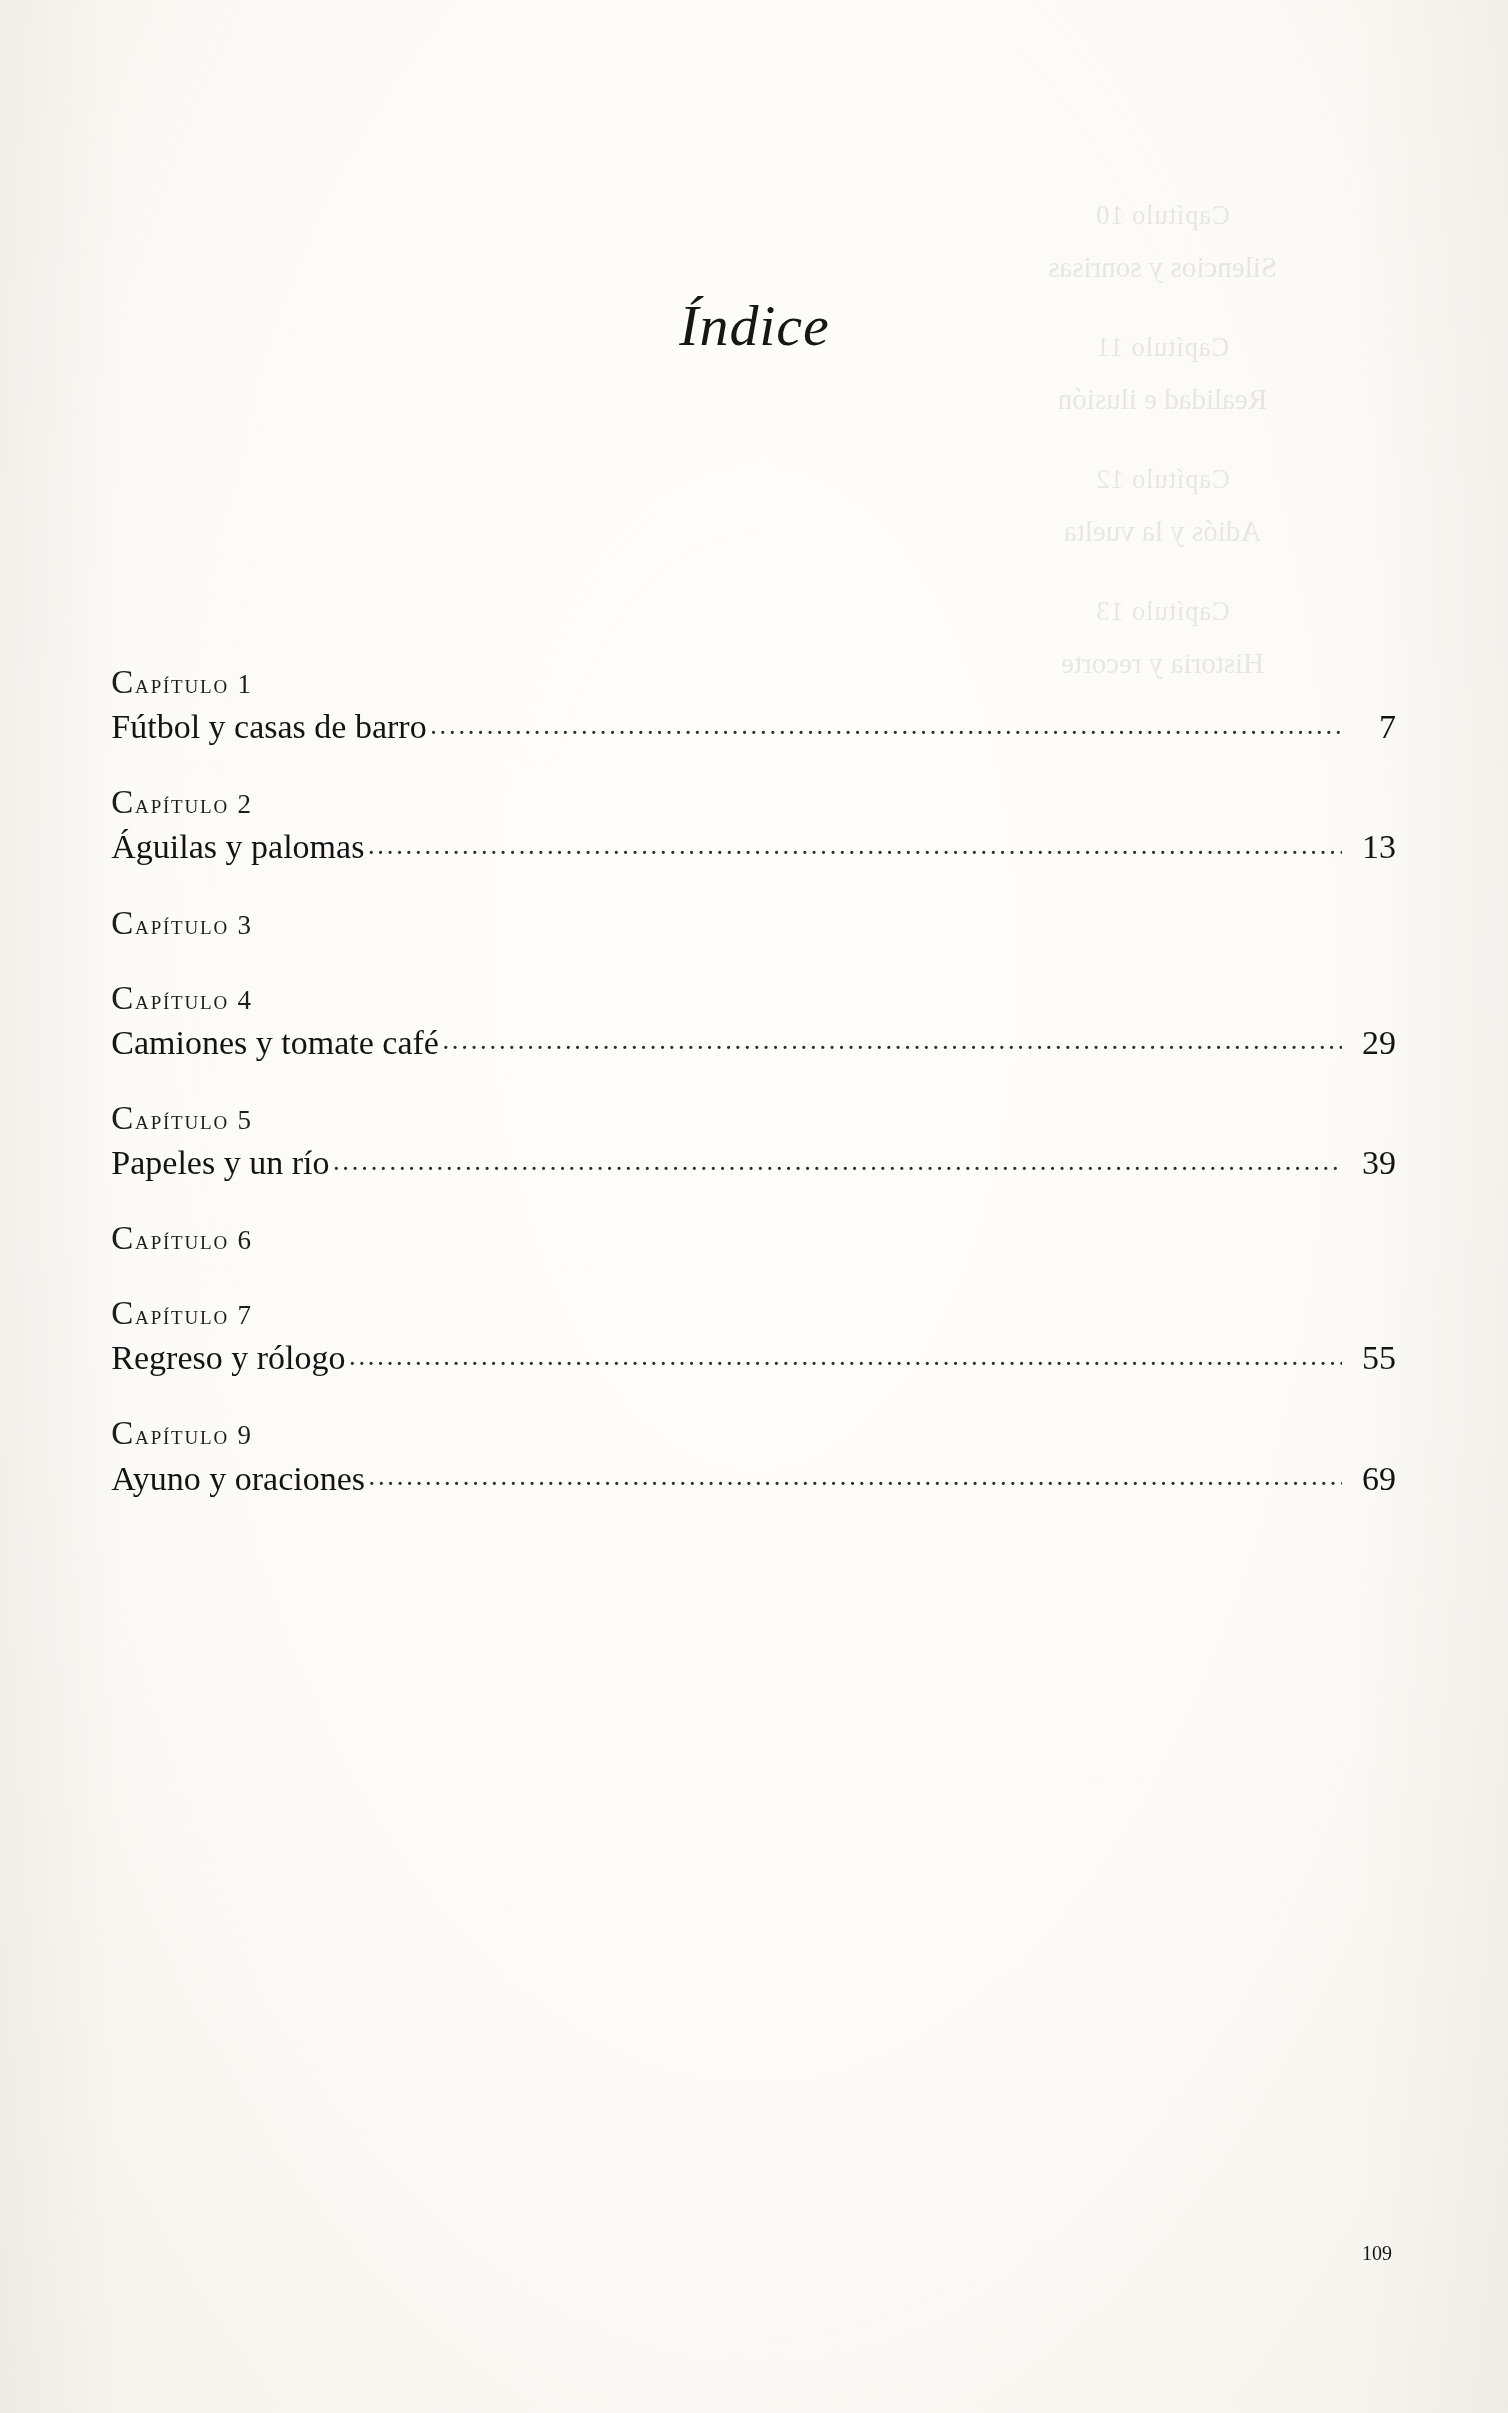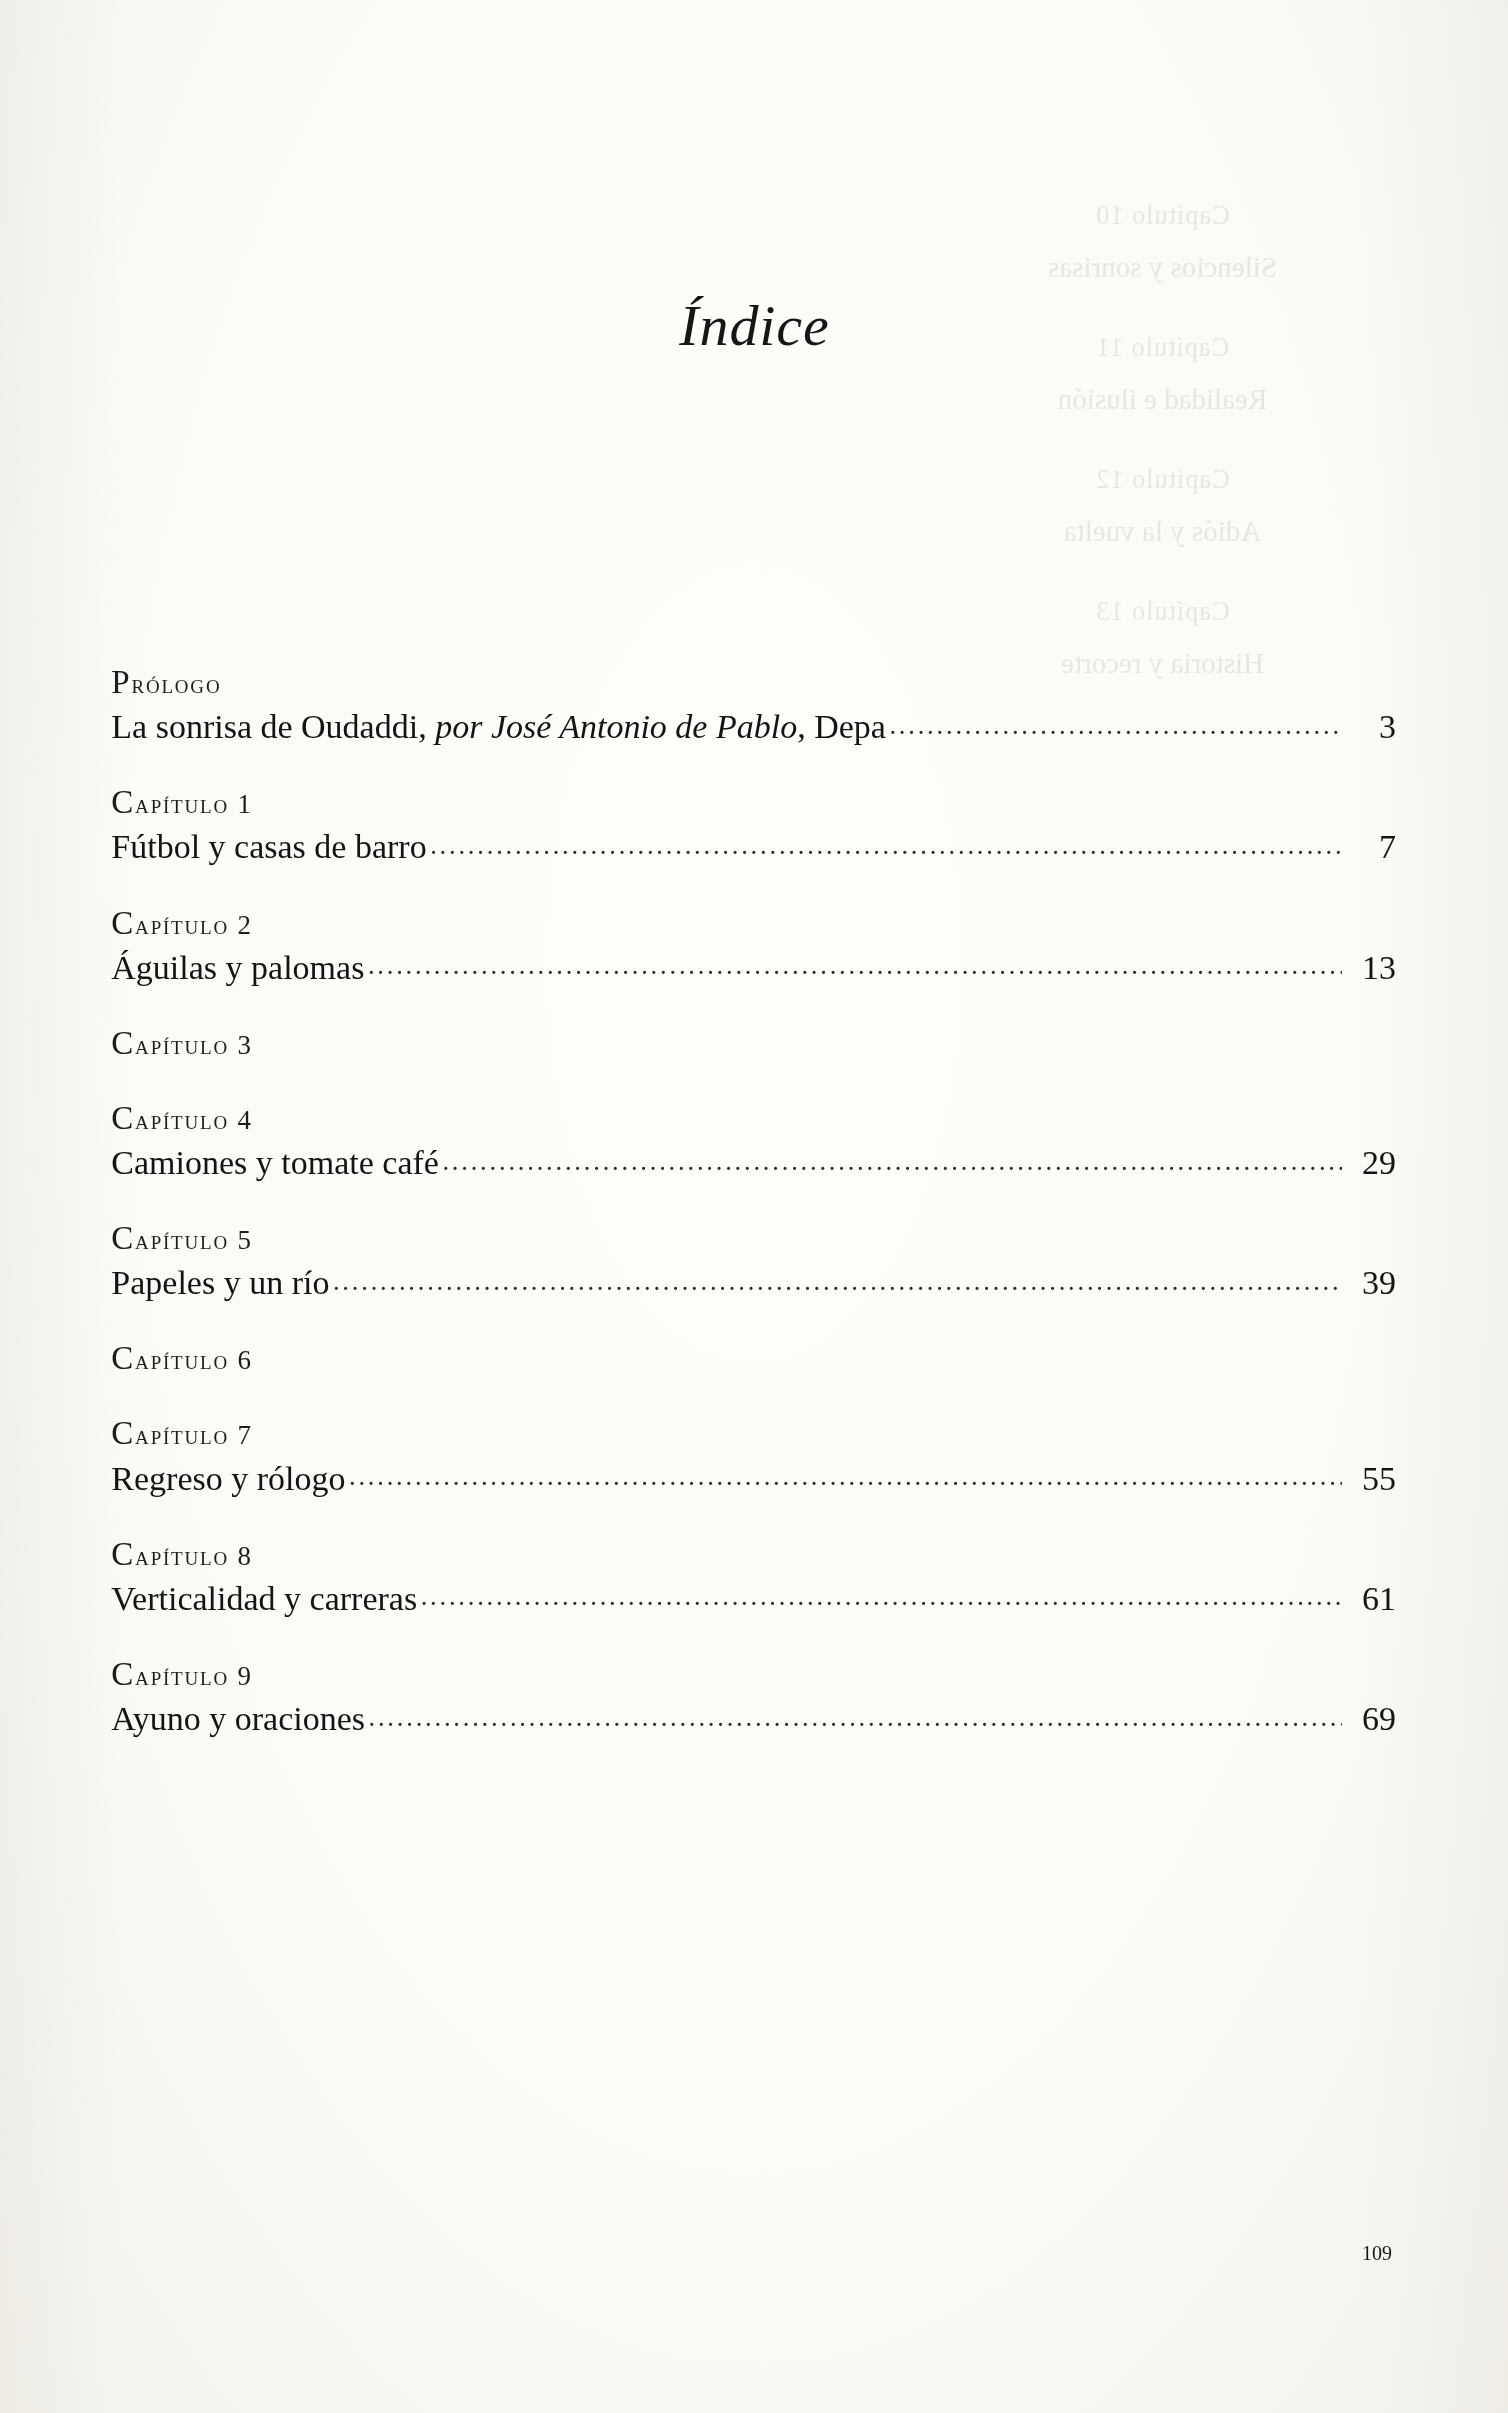--- a/index.html
+++ b/index.html
@@ -164,28 +164,20 @@
       <div class="b-title">Historia y recorte</div>
     </div>
   </div>
 
 <div class="page">
 
   <div class="doc-title">Índice</div>
 
   <div class="toc" id="toc">
       <div class="entry">
-        <div class="entry-head"><span class="sc-first">P</span>rólogo</div>
-        <div class="entry-line">
-          <span class="entry-label">La sonrisa de Oudaddi, <span class="ital">por José Antonio de Pablo</span>, Depa</span>
-          <span class="dots"></span>
-          <span class="page-num">3</span>
-        </div>
-      </div>
-      <div class="entry">
         <div class="entry-head"><span class="sc-first">C</span>apítulo 1</div>
         <div class="entry-line">
           <span class="entry-label">Fútbol y casas de barro</span>
           <span class="dots"></span>
           <span class="page-num">7</span>
         </div>
       </div>
       <div class="entry">
         <div class="entry-head"><span class="sc-first">C</span>apítulo 2</div>
         <div class="entry-line">
@@ -218,28 +210,20 @@
       </div>
       <div class="entry">
         <div class="entry-head"><span class="sc-first">C</span>apítulo 7</div>
         <div class="entry-line">
           <span class="entry-label">Regreso y rólogo</span>
           <span class="dots"></span>
           <span class="page-num">55</span>
         </div>
       </div>
       <div class="entry">
-        <div class="entry-head"><span class="sc-first">C</span>apítulo 8</div>
-        <div class="entry-line">
-          <span class="entry-label">Verticalidad y carreras</span>
-          <span class="dots"></span>
-          <span class="page-num">61</span>
-        </div>
-      </div>
-      <div class="entry">
         <div class="entry-head"><span class="sc-first">C</span>apítulo 9</div>
         <div class="entry-line">
           <span class="entry-label">Ayuno y oraciones</span>
           <span class="dots"></span>
           <span class="page-num">69</span>
         </div>
       </div>
     </div>
 
   <div class="folio">109</div>

